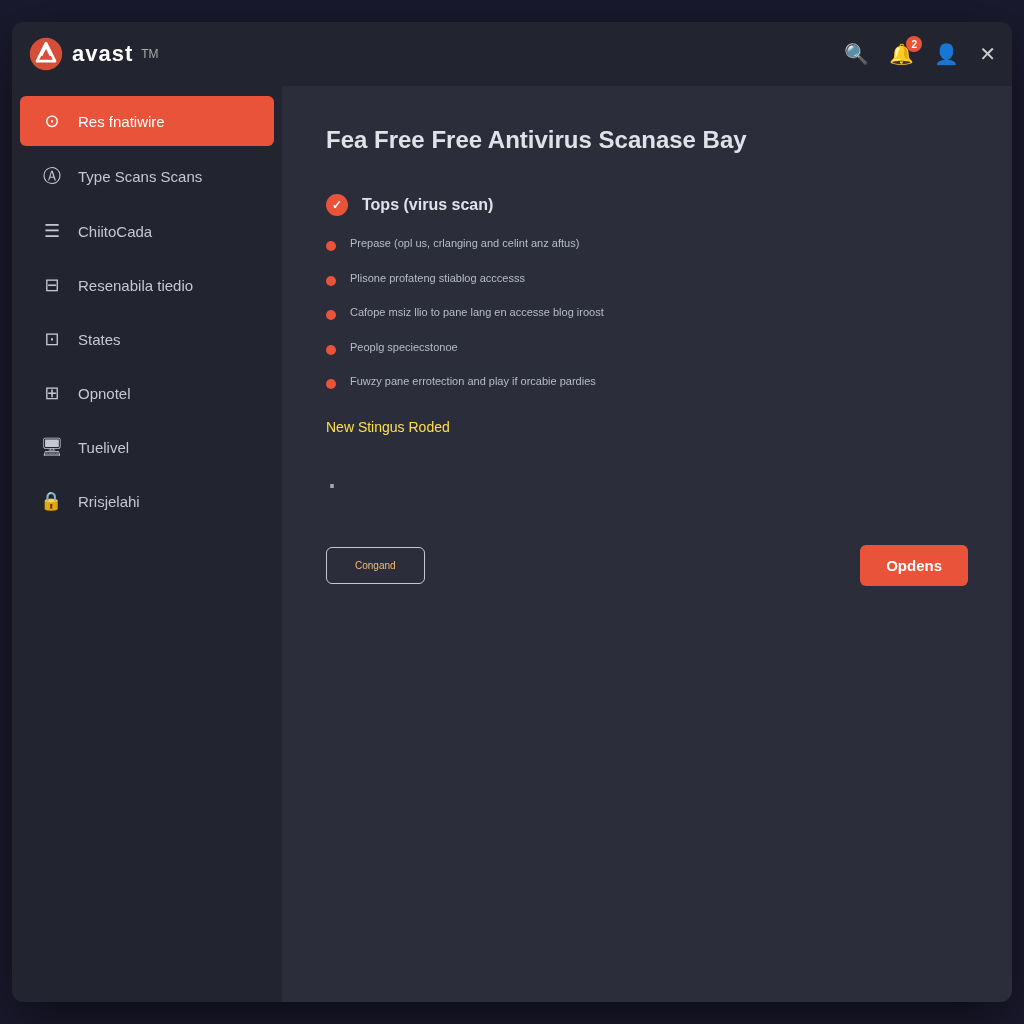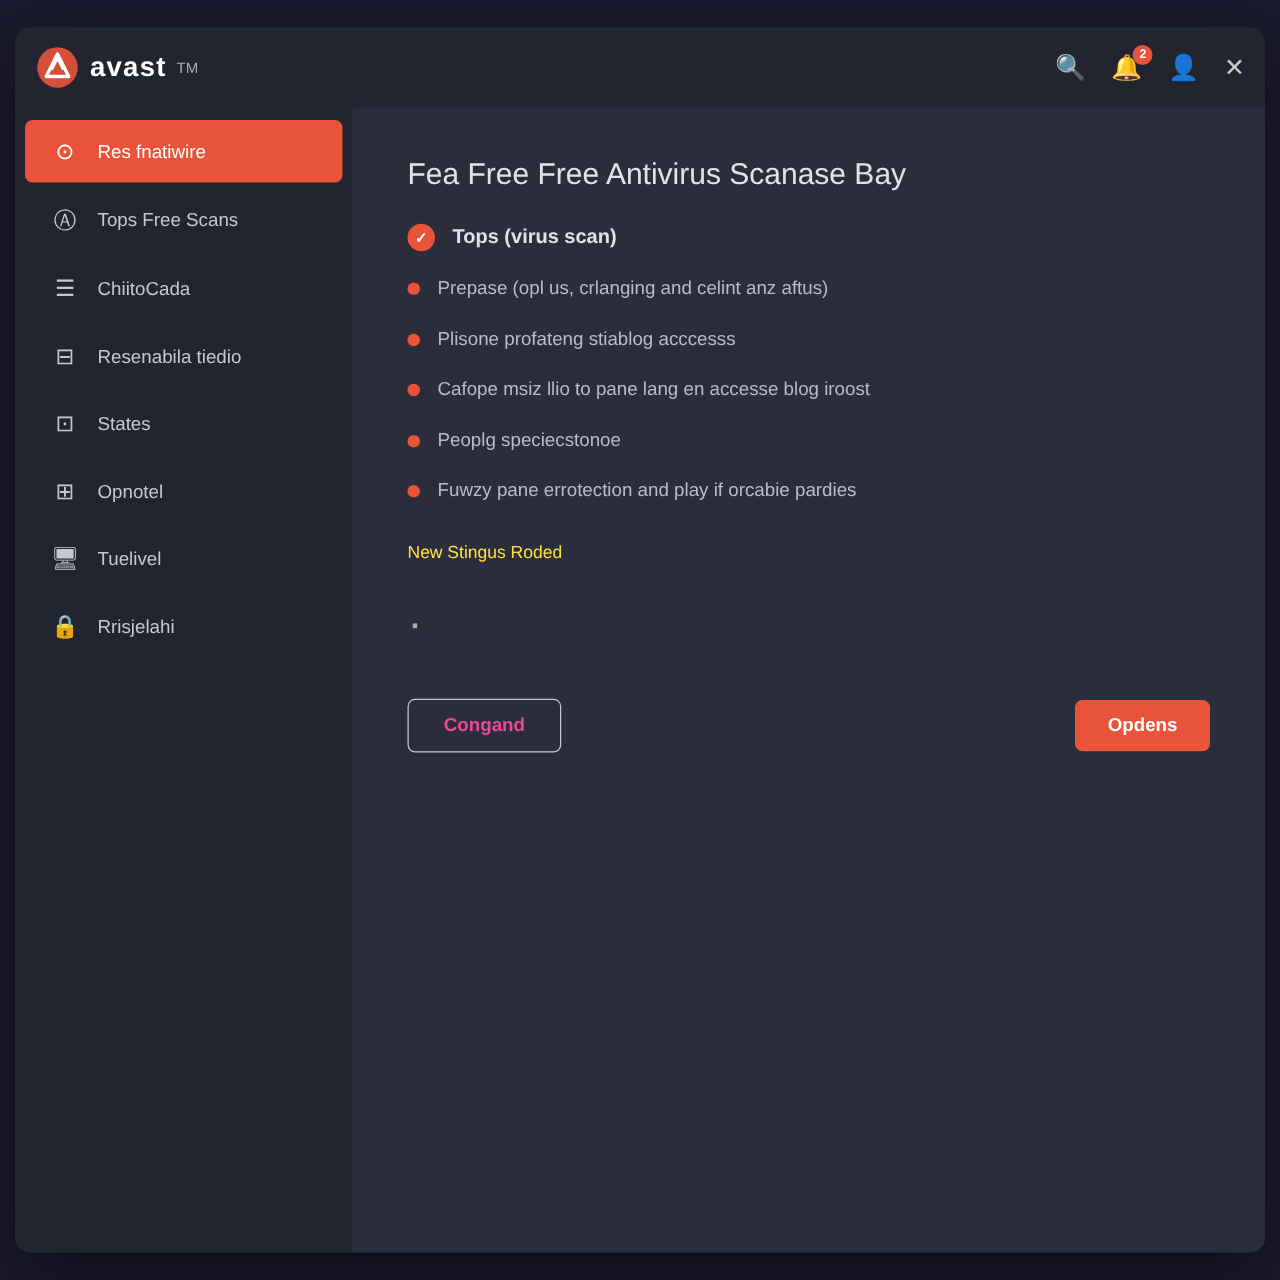--- a/index.html
+++ b/index.html
@@ -119,34 +119,34 @@
     
     .content-area {
       flex: 1;
       background: #2b2d3a;
       padding: 40px 44px;
       overflow-y: auto;
     }
     .content-title {
       color: #e0e2ea;
       font-size: 24px;
-      font-weight: 400;
-      margin-bottom: 24px;
+      font-weight: 700;
+      margin-bottom: 39px;
     }
     .feature-list {
       list-style: none;
       margin-bottom: 28px;
     }
     .feature-item {
       display: flex;
       align-items: flex-start;
       gap: 14px;
       margin-bottom: 18px;
       color: #b8bcc8;
-      font-size: 15px;
+      font-size: 11px;
       line-height: 1.5;
     }
     .feature-item.top-item {
       color: #e0e2ea;
       font-weight: 600;
       font-size: 16px;
     }
     .bullet-check {
       width: 22px;
       height: 22px;
@@ -190,26 +190,25 @@
       font-weight: 300;
     }
     .button-row {
       display: flex;
       justify-content: space-between;
       align-items: center;
     }
     .btn-secondary {
       background: transparent;
       border: 1.5px solid #c5c8d0;
-      color: #ec4899;
+      color: #fdba74;
       padding: 12px 28px;
       border-radius: 6px;
-      font-size: 15px;
-      cursor: pointer;
-      font-weight: bold;
+      font-size: 10px;
+      cursor: pointer;
     }
     .btn-primary {
       background: #e8533a;
       border: none;
       color: #fff;
       padding: 12px 26px;
       border-radius: 6px;
       font-size: 15px;
       cursor: pointer;
       font-weight: 600;
@@ -243,21 +242,21 @@
 
   <div class="main-layout">
 
     <div class="sidebar">
       <div class="sidebar-item active">
         <span class="sidebar-icon">⊙</span>
         <span class="sidebar-label">Res fnatiwire</span>
       </div>
       <div class="sidebar-item">
         <span class="sidebar-icon">Ⓐ</span>
-        <span class="sidebar-label">Tops Free Scans</span>
+        <span class="sidebar-label">Type Scans Scans</span>
       </div>
       <div class="sidebar-item">
         <span class="sidebar-icon">☰</span>
         <span class="sidebar-label">ChiitoCada</span>
       </div>
       <div class="sidebar-item">
         <span class="sidebar-icon">⊟</span>
         <span class="sidebar-label">Resenabila tiedio</span>
       </div>
       <div class="sidebar-item">

